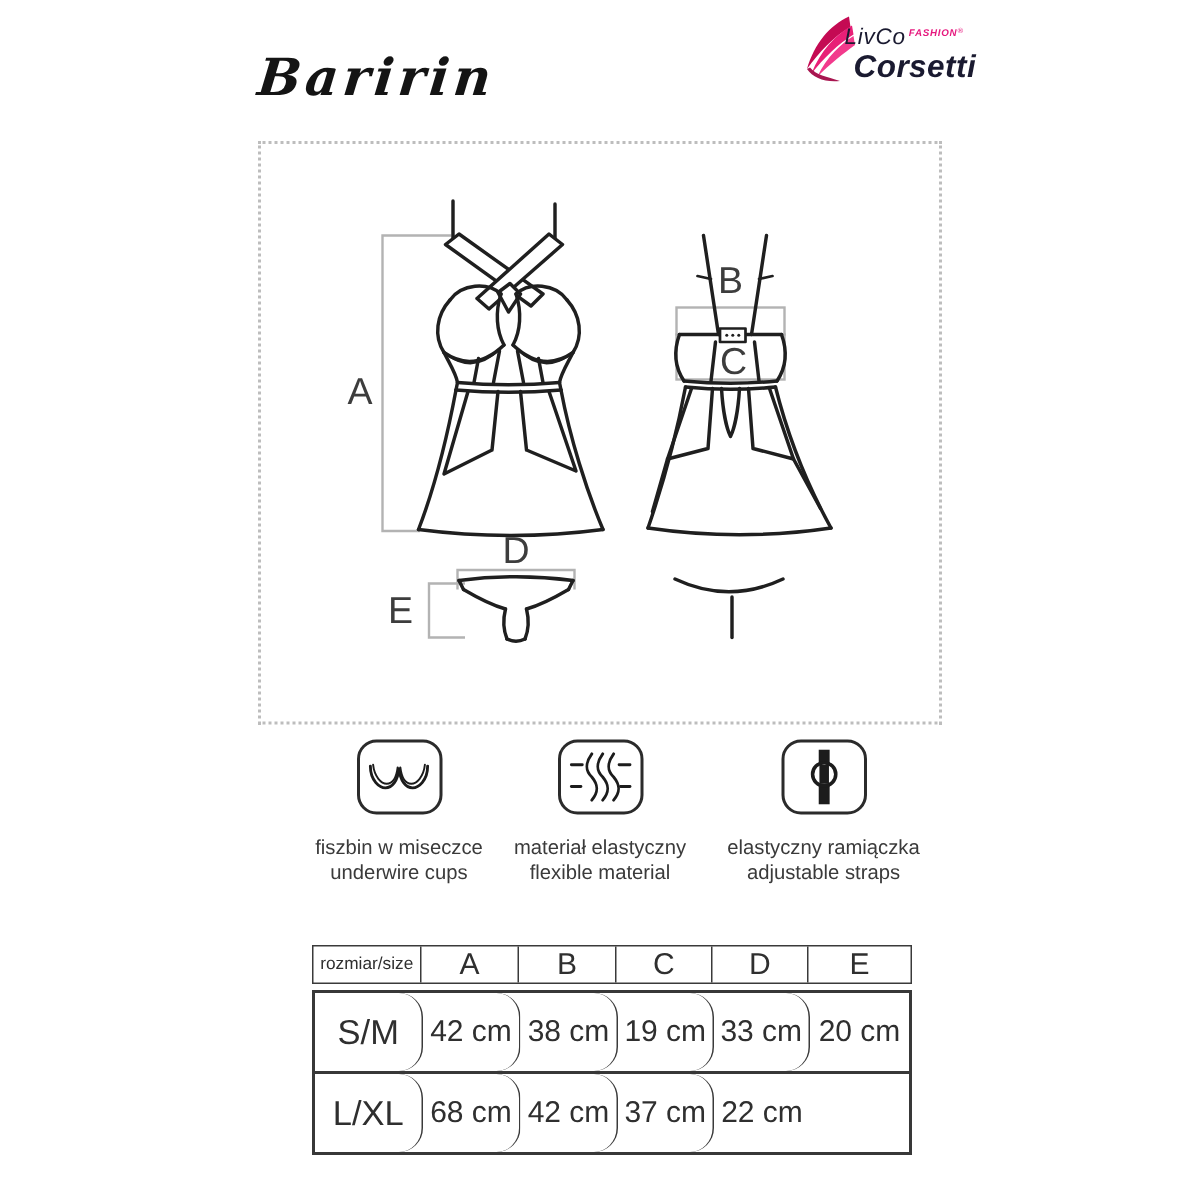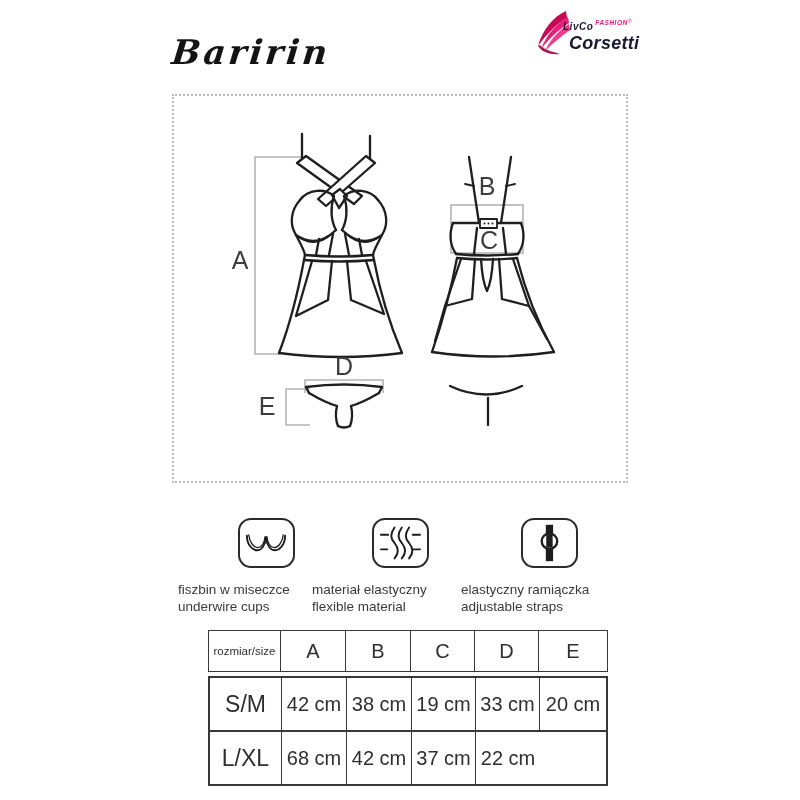--- a/index.html
+++ b/index.html
@@ -6,51 +6,51 @@
   .page{position:relative;width:800px;height:800px;background:#fff;overflow:hidden;
         font-family:"Liberation Sans",sans-serif;color:#2f2f2f;}
 
   
   .title{position:absolute;left:172px;top:32px;font-family:"DejaVu Serif",serif;
          font-style:italic;font-weight:700;font-size:34px;letter-spacing:3px;color:#141414;
          transform:skewX(-6deg);}
   .logo{position:absolute;left:536px;top:8px;width:112px;height:52px;}
   .logo-swoosh{position:absolute;left:0;top:2px;}
   .logo-text{position:absolute;left:27px;top:9px;font-style:italic;line-height:1;white-space:nowrap;}
-  .logo-livco{font-size:10px;font-weight:bold;color:#1a1a30;letter-spacing:.5px;margin-top:40px;}
+  .logo-livco{font-size:15px;font-weight:normal;color:#1a1a30;letter-spacing:.5px;margin-top:40px;}
   .logo-fashion{font-size:6.5px;font-weight:bold;color:#e6187e;vertical-align:5px;margin-left:2px;letter-spacing:.5px;}
   .logo-reg{font-size:5px;color:#e6187e;vertical-align:7px;}
-  .logo-corsetti{font-size:18px;font-weight:bold;color:#1a1a30;margin-top:1px;margin-left:6px;letter-spacing:.3px;}
+  .logo-corsetti{font-size:21px;font-weight:bold;color:#1a1a30;margin-top:1px;margin-left:6px;letter-spacing:.3px;}
 
   
   .diagram-box{position:absolute;left:172px;top:94px;width:456px;height:389px;
                border:2px dotted #bdbdbd;box-sizing:border-box;}
   .diagram-box svg{display:block;}
 
   
-  .feature{position:absolute;top:518px;width:176px;}
+  .feature{position:absolute;top:493px;width:176px;text-align:center;}
   .f1{left:178px;} .f2{left:312px;} .f3{left:461px;}
   .ficon{width:57px;height:50px;border:2.5px solid #2b2b2b;border-radius:13px;margin:0 auto;
          display:flex;align-items:center;justify-content:center;box-sizing:border-box;background:#fff;}
   .fcap{margin-top:13px;font-size:13.5px;line-height:17px;color:#3a3a3a;}
 
   
   .size-table{position:absolute;left:208px;top:630px;width:400px;}
-  .st-header{display:grid;grid-template-columns:72px 65px 65px 64px 64px auto;height:42px;
+  .st-header{display:grid;grid-template-columns:72px 65px 65px 64px 64px auto;height:26px;
              border:1.5px solid #3a3a3a;box-sizing:border-box;}
   .st-header .cell{display:flex;align-items:center;justify-content:center;
                    border-right:1.5px solid #3a3a3a;}
   .st-header .cell:last-child{border-right:none;}
   .st-label{font-size:11.5px;}
   .st-letter{font-size:20px;}
   .st-body{margin-top:4px;border:2.5px solid #383838;box-sizing:border-box;}
   .st-row{display:grid;grid-template-columns:72px 65px 65px 64px 64px auto;height:52px;}
   .st-row.first{border-bottom:2px solid #383838;}
   .st-row .cell{display:flex;align-items:center;justify-content:center;
-                border-right:1.5px solid #3a3a3a;}
+                border-right:1.5px solid #3a3a3a;border-radius:16px;}
   .st-row .cell:last-child{border-right:none;}
   .st-size{font-size:23px;}
   .st-val{font-size:20px;}
 </style>
 </head>
 <body>
 
 <div class="page">
 
   <div class="title">Baririn</div>

